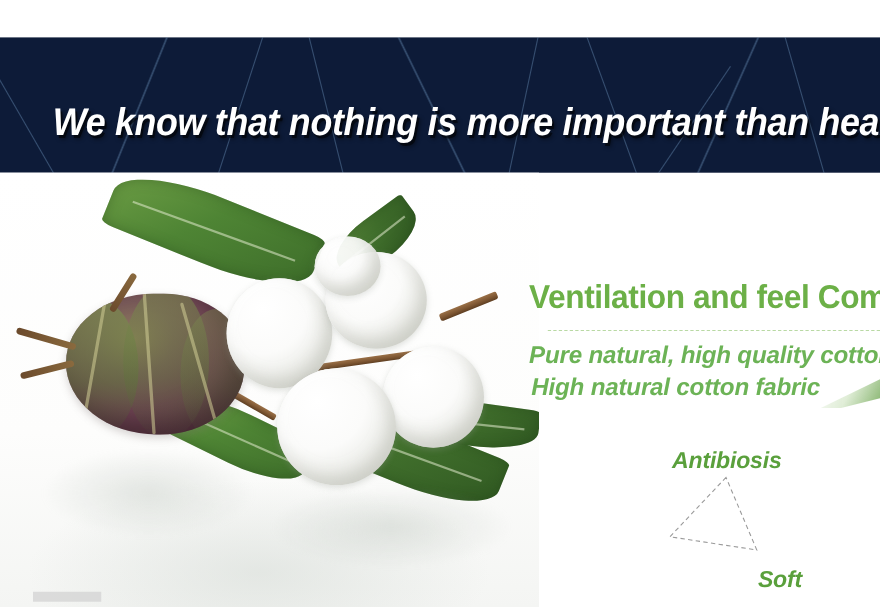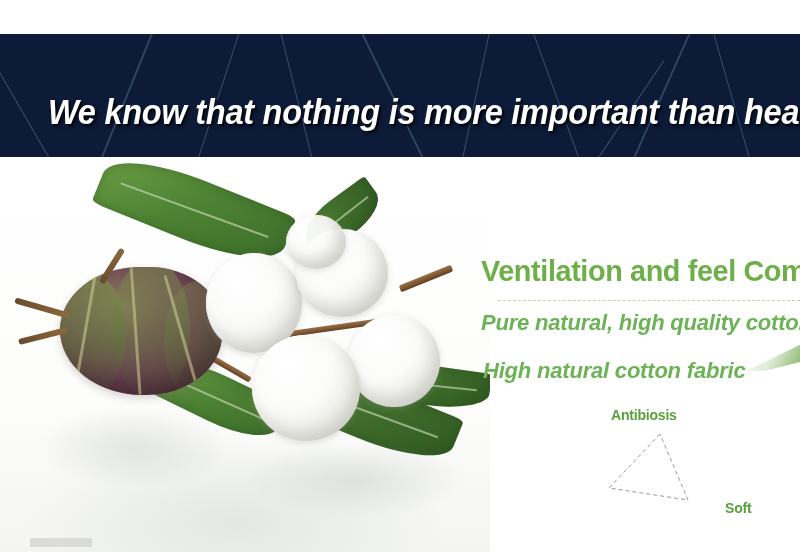--- a/index.html
+++ b/index.html
@@ -148,50 +148,51 @@
     position:absolute;
     color:#6cb356;
     font-family:"Liberation Sans Narrow","Liberation Sans", sans-serif;
     font-size:22px;
     font-weight:bold;
     font-style:italic;
     white-space:nowrap;
     letter-spacing:-0.2px;
   }
   .subline-1 { left:481px; top:310px; }
-  .subline-2 { left:483px; top:339px;margin-top:19px; }
+  .subline-2 { left:483px; top:339px; }
 
   .leaf-accent {
     position:absolute;
     left:746px; top:337px;
     width:70px; height:34px;
     background:linear-gradient(118deg, rgba(255,255,255,0) 0%, rgba(150,195,120,0.30) 42%, #5d9a3e 100%);
     clip-path:polygon(0% 100%, 100% 0%, 100% 62%, 26% 100%);
     filter:blur(0.4px);
   }
 
   
   .diagram {
     position:absolute;
     left:470px; top:395px;
     width:330px; height:140px;
   }
   .tri-label {
     position:absolute;
     color:#5aa03c;
     font-family:"Liberation Sans Narrow","Liberation Sans", sans-serif;
-    font-size:14px;
-    font-weight:bold;
+    font-size:21px;
+    font-weight:bold;
+    font-style:italic;
     white-space:nowrap;
     letter-spacing:-0.2px;
     text-align:center;
   }
   .label-antibiosis  { left:141px; top:12px; }
   .label-ventilation { left:21px;  top:81px; }
-  .label-soft        { left:219px; top:105px;margin-left:36px; }
+  .label-soft        { left:219px; top:121px; }
 
   .bottom-swatch {
     position:absolute;
     left:30px; top:538px;
     width:62px; height:9px;
     background:#d6d6d6;
     opacity:0.85;
   }
 </style>
 </head>

